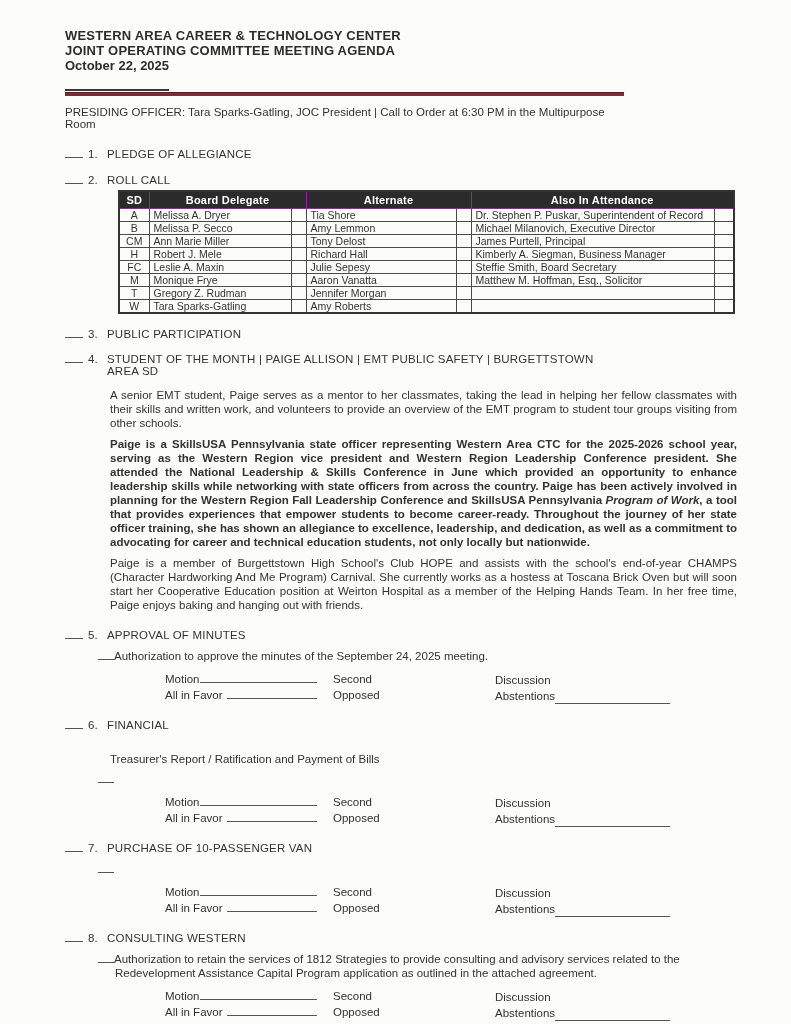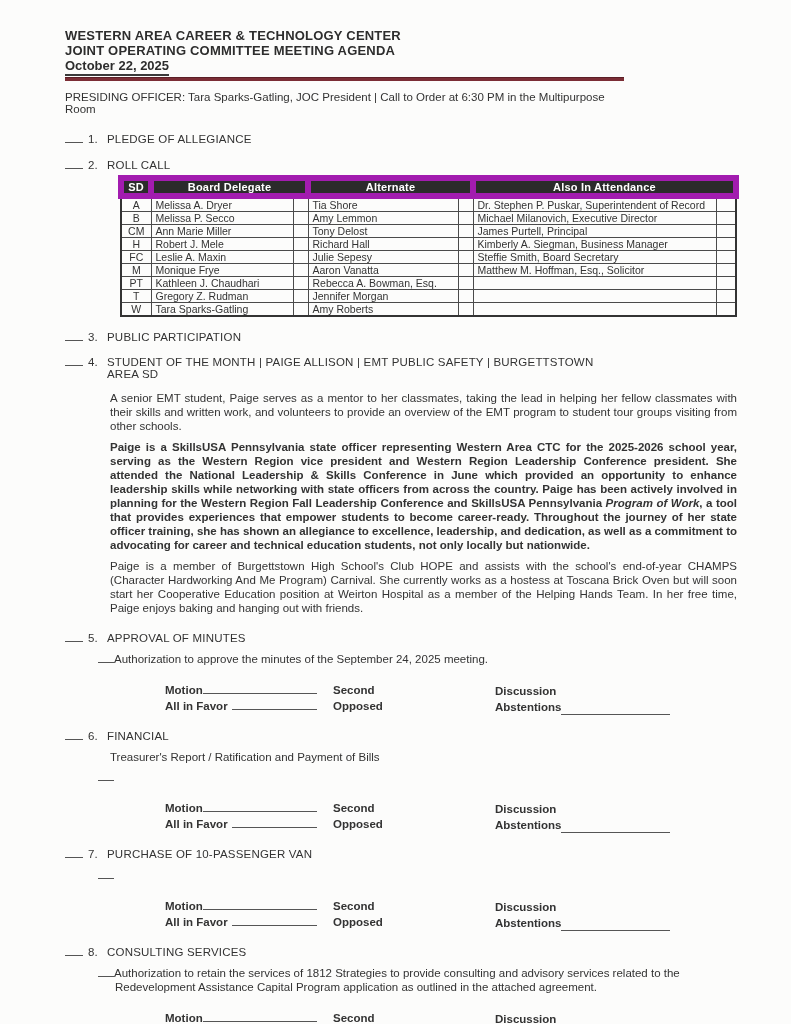--- a/index.html
+++ b/index.html
@@ -20,21 +20,21 @@
   .hdr-line1 {
     font-size: 13px; font-weight: bold; color: #2d2d2d;
     line-height: 15px; letter-spacing: 0.2px;
   }
   .hdr-line2 {
     display: flex; justify-content: space-between; align-items: baseline;
     line-height: 15px;
     flex-direction: column;
   }
   .hdr-line2 .t2 { font-size: 13px; font-weight: bold; color: #2d2d2d; letter-spacing: 0.2px; }
-  .hdr-line2 .date { font-size: 13px; font-weight: bold; color: #2d2d2d; border-bottom: 2px solid #3a3a3a; padding-bottom: 1px; }
+  .hdr-line2 .date { font-size: 13px; font-weight: bold; color: #2d2d2d; border-bottom: 2px solid #3a3a3a; padding-bottom: 16px; }
   .rule { height: 4px; background: #7b2d35; margin-top: 1px; border-top: 1px solid #5a1f26; }
   .presiding { margin-top: 10px; font-size: 11.5px; color: #333; }
 
   
   .item-row { display: flex; align-items: baseline; font-size: 11.5px; letter-spacing: 0.2px; color: #333; }
   .blank-sm { display: inline-block; width: 18px; height: 10px; border-bottom: 1px solid #555; flex: none; }
   .item-num { margin-left: 5px; width: 19px; flex: none; }
   .item-title { flex: 1; }
 
   .mt-i1 { margin-top: 18px; }
@@ -48,21 +48,21 @@
     margin: 4px 0 0 53px;
     width: 615px;
     border-collapse: collapse;
     table-layout: fixed;
     border: 2px solid #333;
   }
   table.roll th {
     background: #2b2b2b; color: #fff;
     font-size: 11px; font-weight: bold;
     height: 17px; padding: 0; text-align: center;
-    border: 6px solid #a21caf; letter-spacing: 0.2px;
+    border: 1px solid #a21caf; letter-spacing: 0.2px;
   }
   table.roll td {
     border: 1px solid #4a4a4a;
     font-size: 10.5px; color: #333;
     height: 13px; line-height: 12px;
     padding: 0 4px; white-space: nowrap; overflow: hidden;
   }
   table.roll td.c { text-align: center; padding: 0 1px; }
 
   
@@ -77,24 +77,24 @@
   .ital { font-style: italic; }
 
   
   .auth {
     margin-left: 33px; width: 642px;
     padding-left: 17px; text-indent: -17px;
     font-size: 11.5px; line-height: 14px; color: #333;
     margin-top: 8px;
   }
   .blank-auth { display: inline-block; width: 16px; height: 9px; border-bottom: 1px solid #555; }
-  .subhead { margin-left: 45px; font-size: 11.5px; color: #333; margin-top: 9px; }
-
-  
-  .motion-block { margin-left: 100px; width: 505px; margin-top: 17px; font-weight: bold; }
+  .subhead { margin-left: 45px; font-size: 11.5px; color: #333; margin-top: 22px; }
+
+  
+  .motion-block { margin-left: 100px; width: 505px; margin-top: 9px; }
   .m-row { display: flex; line-height: 15px; font-size: 11.5px; color: #333; }
   .m-col1 { width: 168px; display: flex; align-items: baseline; }
   .m-col2 { width: 162px; display: flex; align-items: baseline; flex-direction: column; }
   .m-col3 { flex: 1; display: flex; align-items: flex-end; }
   .m-line { flex: 1; border-bottom: 1px solid #555; height: 10px; margin-right: 16px; }
   .m-line-end { flex: 1; border-bottom: 1px solid #555; height: 10px; margin-right: 0; }
   .lbl { flex: none; }
   .sp { width: 4px; flex: none; }
 </style>
 </head>
@@ -187,29 +187,20 @@
     <tr>
       <td class="c">M</td>
       <td>Monique Frye</td>
       <td class="c"></td>
       <td>Aaron Vanatta</td>
       <td class="c"></td>
       <td>Matthew M. Hoffman, Esq., Solicitor</td>
       <td class="c"></td>
     </tr>
     <tr>
-      <td class="c">PT</td>
-      <td>Kathleen J. Chaudhari</td>
-      <td class="c"></td>
-      <td>Rebecca A. Bowman, Esq.</td>
-      <td class="c"></td>
-      <td></td>
-      <td class="c"></td>
-    </tr>
-    <tr>
       <td class="c">T</td>
       <td>Gregory Z. Rudman</td>
       <td class="c"></td>
       <td>Jennifer Morgan</td>
       <td class="c"></td>
       <td></td>
       <td class="c"></td>
     </tr>
     <tr>
       <td class="c">W</td>
@@ -347,21 +338,21 @@
       <div class="m-col3">
           <span class="lbl">Abstentions</span>
           <span class="m-line-end"></span>
         </div>
     </div>
   </div>
 
   <div class="item-row mt-sec">
     <span class="blank-sm"></span>
     <span class="item-num">8.</span>
-    <span class="item-title">CONSULTING SERVICES</span>
+    <span class="item-title">CONSULTING WESTERN</span>
   </div>
   <div class="auth"><span class="blank-auth"></span><span>Authorization to retain the services of 1812 Strategies to provide consulting and advisory services related to the Redevelopment Assistance Capital Program application as outlined in the attached agreement.</span></div>
   <div class="motion-block">
     <div class="m-row">
       <div class="m-col1">
           <span class="lbl">Motion</span>
           <span class="m-line"></span>
         </div>
       <div class="m-col2">
           <span class="lbl">Second</span>

